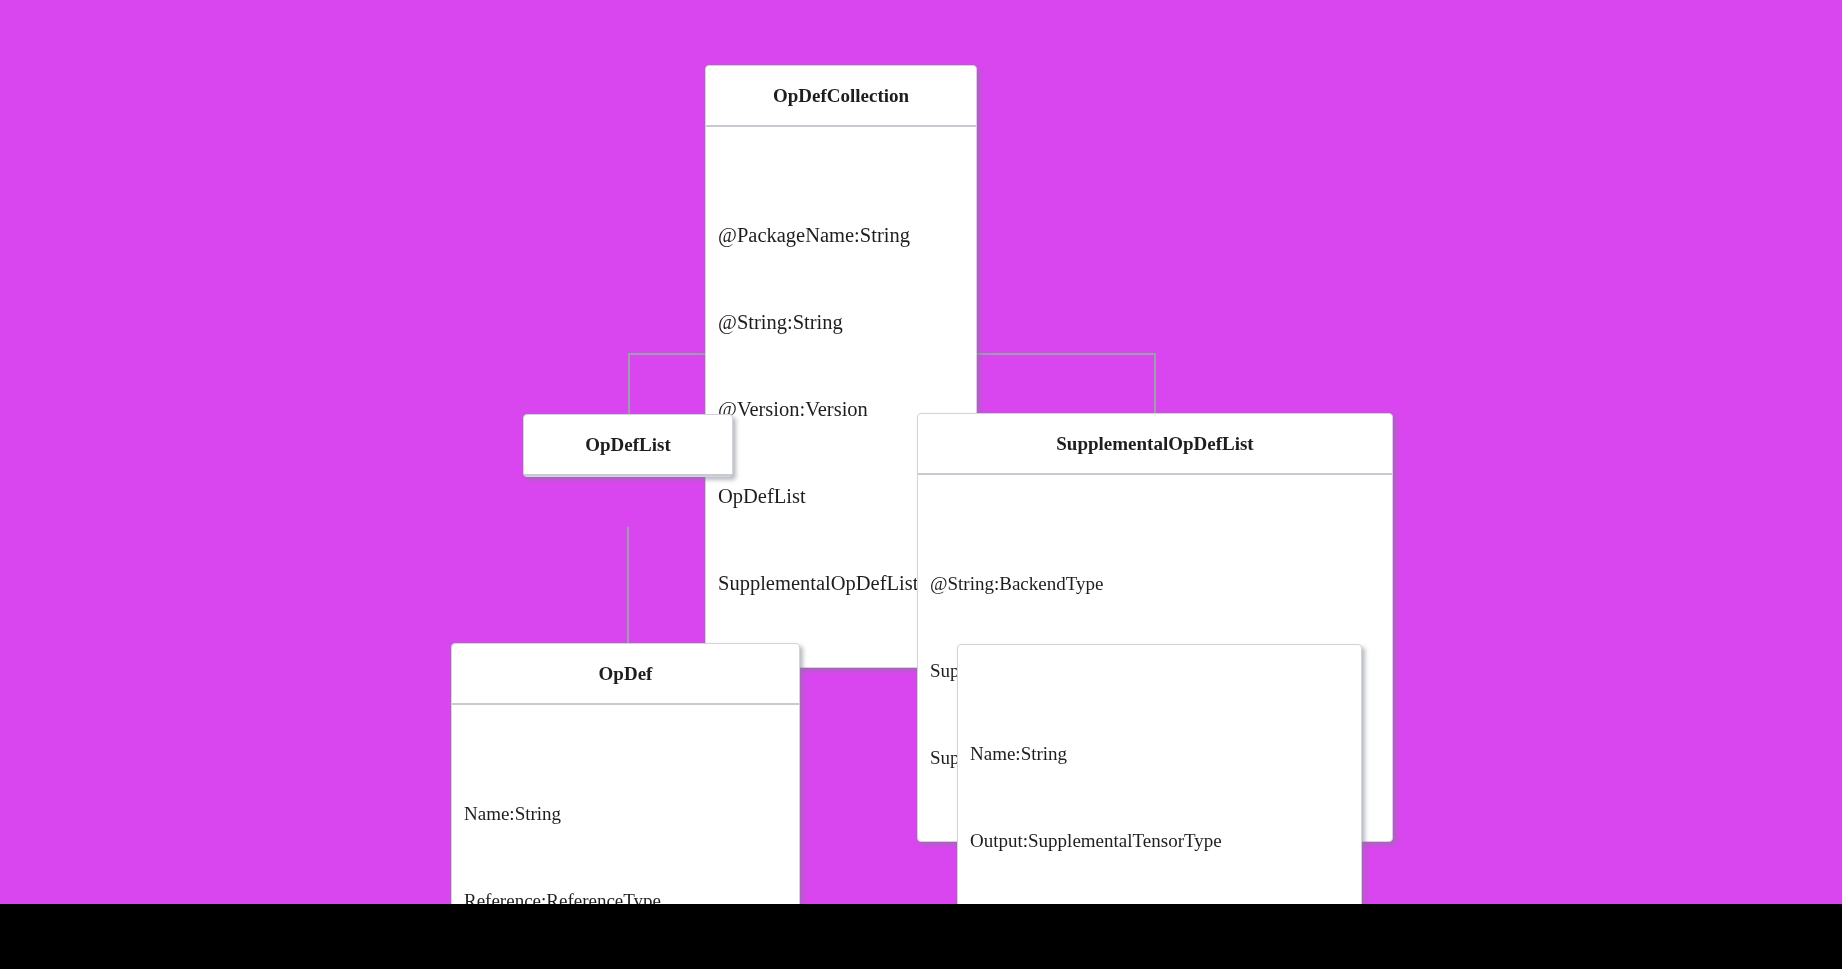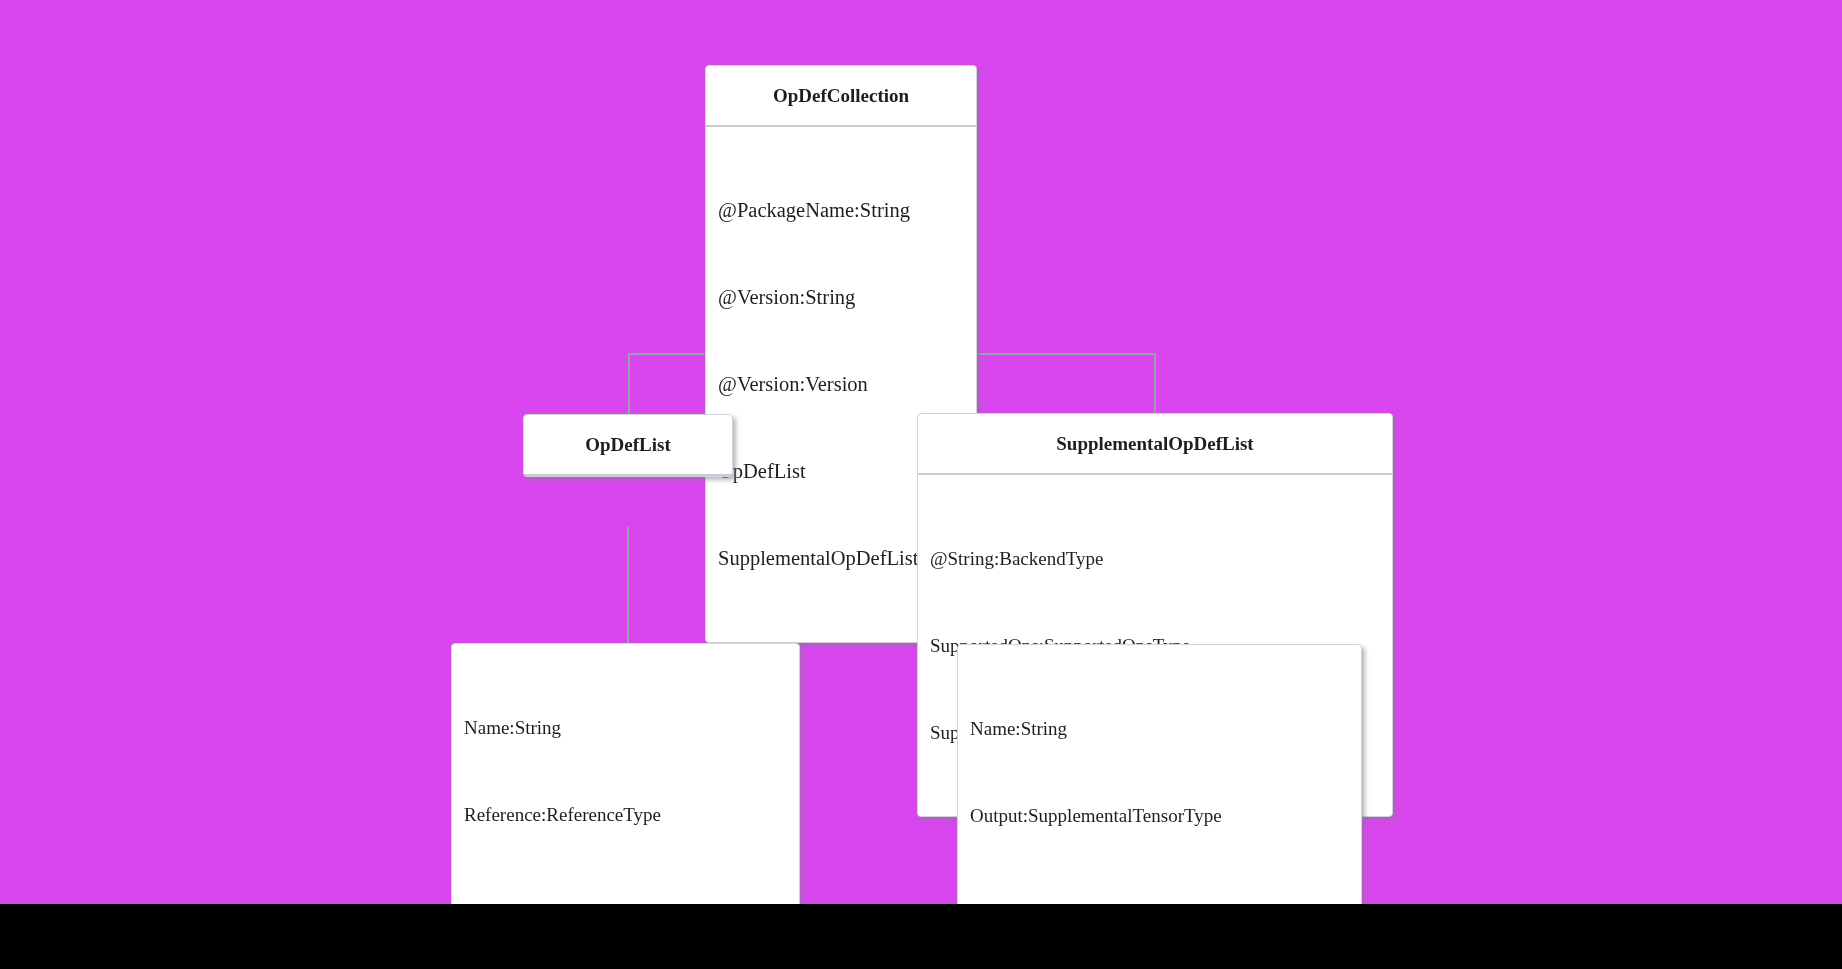--- a/index.html
+++ b/index.html
@@ -44,20 +44,21 @@
     font-weight: bold;
     font-size: 19px;
     letter-spacing: 0;
     border-bottom: 2px solid #c6cad1;
   }
   .node .body {
     padding: 11px 12px;
     font-size: 19px;
     line-height: 29px;
     white-space: pre;
+    margin-top: 25px;
   }
   .node.big .body {
     font-size: 20.5px;
   }
   
   #node-opdefcollection        { left: 705px; top: 65px;  width: 272px; }
   #node-opdeflist              { left: 523px; top: 414px; width: 210px; }
   #node-supplementalopdeflist  { left: 917px; top: 413px; width: 476px; }
   #node-opdef                  { left: 451px; top: 643px; width: 349px; }
   #node-supplementalopdef      { left: 957px; top: 644px; width: 405px; }
@@ -79,41 +80,42 @@
 
     <line x1="628" y1="527" x2="628" y2="645"></line>
 
     <line x1="1157" y1="584" x2="1157" y2="645"></line>
   </svg>
 
   <div class="node big" id="node-opdefcollection">
     <div class="title">OpDefCollection</div>
     <div class="body">
       <div class="attr">@PackageName:String</div>
-      <div class="attr">@Version:String</div>
+      <div class="attr">@String:String</div>
       <div class="attr">@Version:Version</div>
       <div class="attr">OpDefList</div>
       <div class="attr">SupplementalOpDefList</div>
     </div>
   </div>
 
   <div class="node" id="node-opdeflist">
     <div class="title">OpDefList</div>
   </div>
 
   <div class="node" id="node-supplementalopdeflist">
     <div class="title">SupplementalOpDefList</div>
     <div class="body">
       <div class="attr">@String:BackendType</div>
       <div class="attr">SupportedOps:SupportedOpsType</div>
       <div class="attr">SupplementalOpDef:SupplementalOpDefType</div>
     </div>
   </div>
 
   <div class="node" id="node-opdef">
+    <div class="title">OpDef</div>
     <div class="body">
       <div class="attr">Name:String</div>
       <div class="attr">Reference:ReferenceType</div>
       
       
       
       
     </div>
   </div>
 

